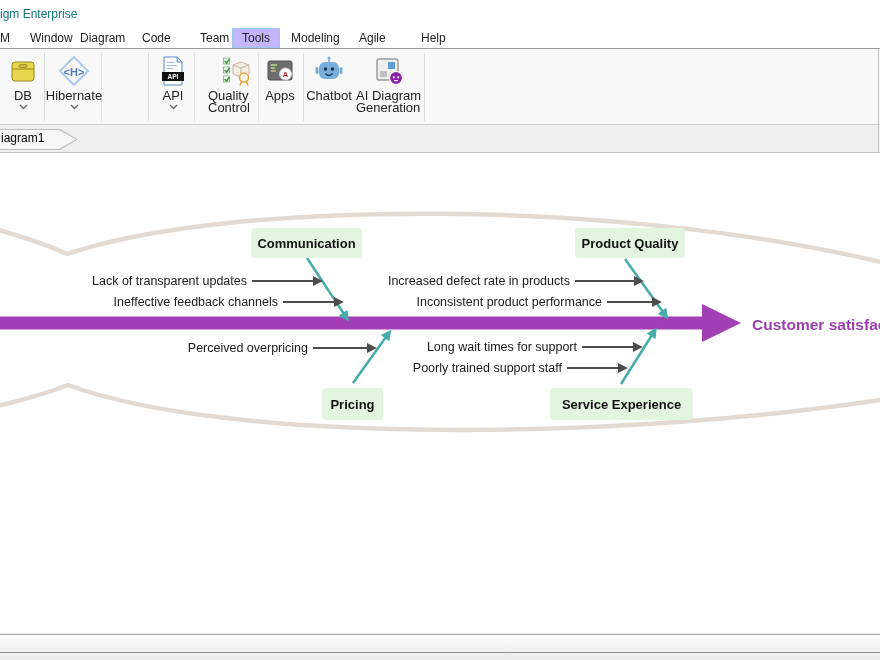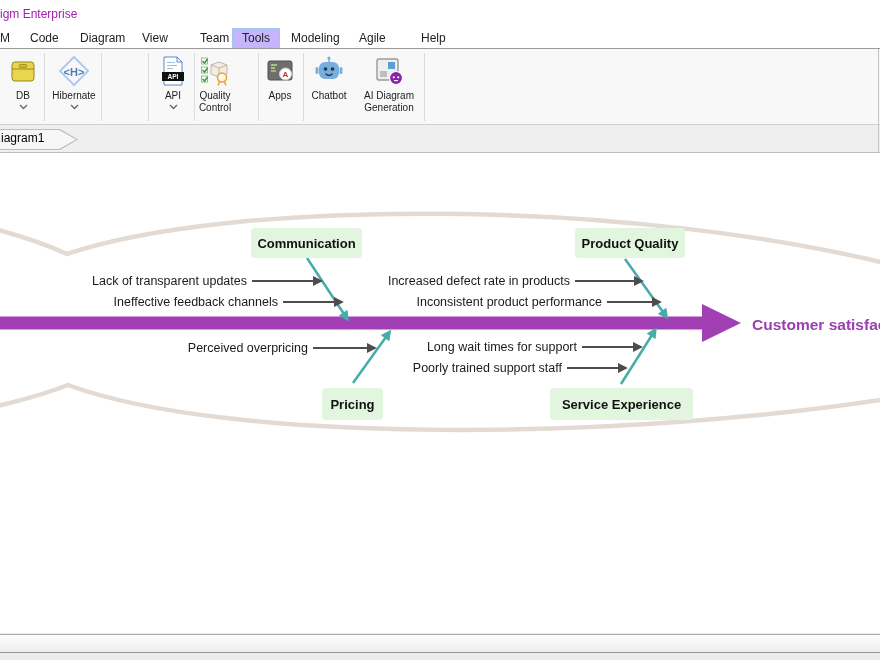--- a/index.html
+++ b/index.html
@@ -2,35 +2,35 @@
 <html><head>
 <meta charset="utf-8">
 <style>
   * { margin:0; padding:0; box-sizing:border-box; }
   html,body { width:880px; height:660px; overflow:hidden; background:#fff;
     font-family:"Liberation Sans", sans-serif; }
   #app { position:relative; width:880px; height:660px; background:#fff; overflow:hidden; }
 
   
   .titlebar { position:absolute; left:0; top:0; width:880px; height:28px; background:#fff; }
-  .titlebar .title { position:absolute; left:0; top:7px; font-size:12px; color:#a21caf; }
+  .titlebar .title { position:absolute; left:0; top:7px; font-size:12px; color:#0f766e; }
 
   
   .menubar { position:absolute; left:0; top:28px; width:880px; height:21px; background:#fff;
     border-bottom:1px solid #9a9a9a; font-size:12px; color:#222; }
   .menu-item { position:absolute; top:0; height:20px; line-height:20px; padding:0 4px; cursor:default; }
   .menu-item.active { background:#c4b5fd; border:1px solid #9ec7ec; line-height:18px; }
 
   
   .ribbon { position:absolute; left:0; top:49px; width:880px; height:76px; background:#f8f8f8;
     border-bottom:1px solid #cfcfcf; }
   .ribbon-sep { position:absolute; top:4px; width:1px; height:68px; background:#dcdcdc; }
   .tool { position:absolute; top:6px; display:flex; flex-direction:column; align-items:center; cursor:default; }
   .tool .ticon { width:32px; height:32px; }
-  .tool .tlabel { margin-top:3px; font-size:10px; line-height:12px; color:#222; text-align:center; }
+  .tool .tlabel { margin-top:3px; font-size:13px; line-height:12px; color:#222; }
   .tool .chev { margin-top:2px; }
 
   
   .tabstrip { position:absolute; left:0; top:125px; width:880px; height:28px; background:#efefef;
     border-bottom:1px solid #bdbdbd; }
   .tab-outer { position:absolute; left:0; top:4px; width:80px; height:21px; background:#bdbdbd;
     -webkit-clip-path:polygon(0 0,60px 0,78px 50%,60px 100%,0 100%);
     clip-path:polygon(0 0,60px 0,78px 50%,60px 100%,0 100%); }
   .tab-inner { position:absolute; left:0; top:1px; width:78px; height:19px; background:#f7f7f7;
     -webkit-clip-path:polygon(0 0,59px 0,76px 50%,59px 100%,0 100%);
@@ -52,23 +52,23 @@
 <body>
 
 <div id="app">
 
   <div class="titlebar">
     <span class="title">igm Enterprise</span>
   </div>
 
   <div class="menubar">
     <span class="menu-item" style="left:-4px">M</span>
-    <span class="menu-item" style="left:26px">Code</span>
+    <span class="menu-item" style="left:26px">Window</span>
     <span class="menu-item" style="left:76px">Diagram</span>
-    <span class="menu-item" style="left:138px">View</span>
+    <span class="menu-item" style="left:138px">Code</span>
     <span class="menu-item" style="left:196px">Team</span>
     <span class="menu-item active" style="left:232px; width:48px; text-align:center">Tools</span>
     <span class="menu-item" style="left:287px">Modeling</span>
     <span class="menu-item" style="left:355px">Agile</span>
     <span class="menu-item" style="left:417px">Help</span>
   </div>
 
   <div class="ribbon">
     <div class="ribbon-sep" style="left:44px"></div>
     <div class="ribbon-sep" style="left:101px"></div>
@@ -109,21 +109,21 @@
         <path d="M10,7.5 h8 M10,10.5 h10 M10,13.5 h6" stroke="#9DBCE0" stroke-width="1.2" fill="none"></path>
         <rect x="5" y="17" width="22" height="9" fill="#111"></rect>
         <text x="16" y="21.8" text-anchor="middle" dominant-baseline="central" font-size="6.5" font-weight="bold" fill="#fff">API</text>
       </svg>
       <span class="tlabel">API</span>
       <svg class="chev" width="9" height="6" viewBox="0 0 9 6">
         <path d="M1,1 L4.5,4.5 L8,1" fill="none" stroke="#666" stroke-width="1.3"></path>
         </svg>
     </div>
 
-    <div class="tool" style="left:186px; width:58px">
+    <div class="tool" style="left:208px; width:58px">
       <svg class="ticon" viewBox="0 0 32 32">
         <g stroke="#8FBF8F" fill="#fff">
             <rect x="2.5" y="3" width="6" height="6"></rect>
             <rect x="2.5" y="12" width="6" height="6"></rect>
             <rect x="2.5" y="21" width="6" height="6"></rect>
           </g>
         <g stroke="#3A9A3A" stroke-width="1.5" fill="none">
             <path d="M3.5,6 l2,2 3,-4"></path>
             <path d="M3.5,15 l2,2 3,-4"></path>
             <path d="M3.5,24 l2,2 3,-4"></path>

